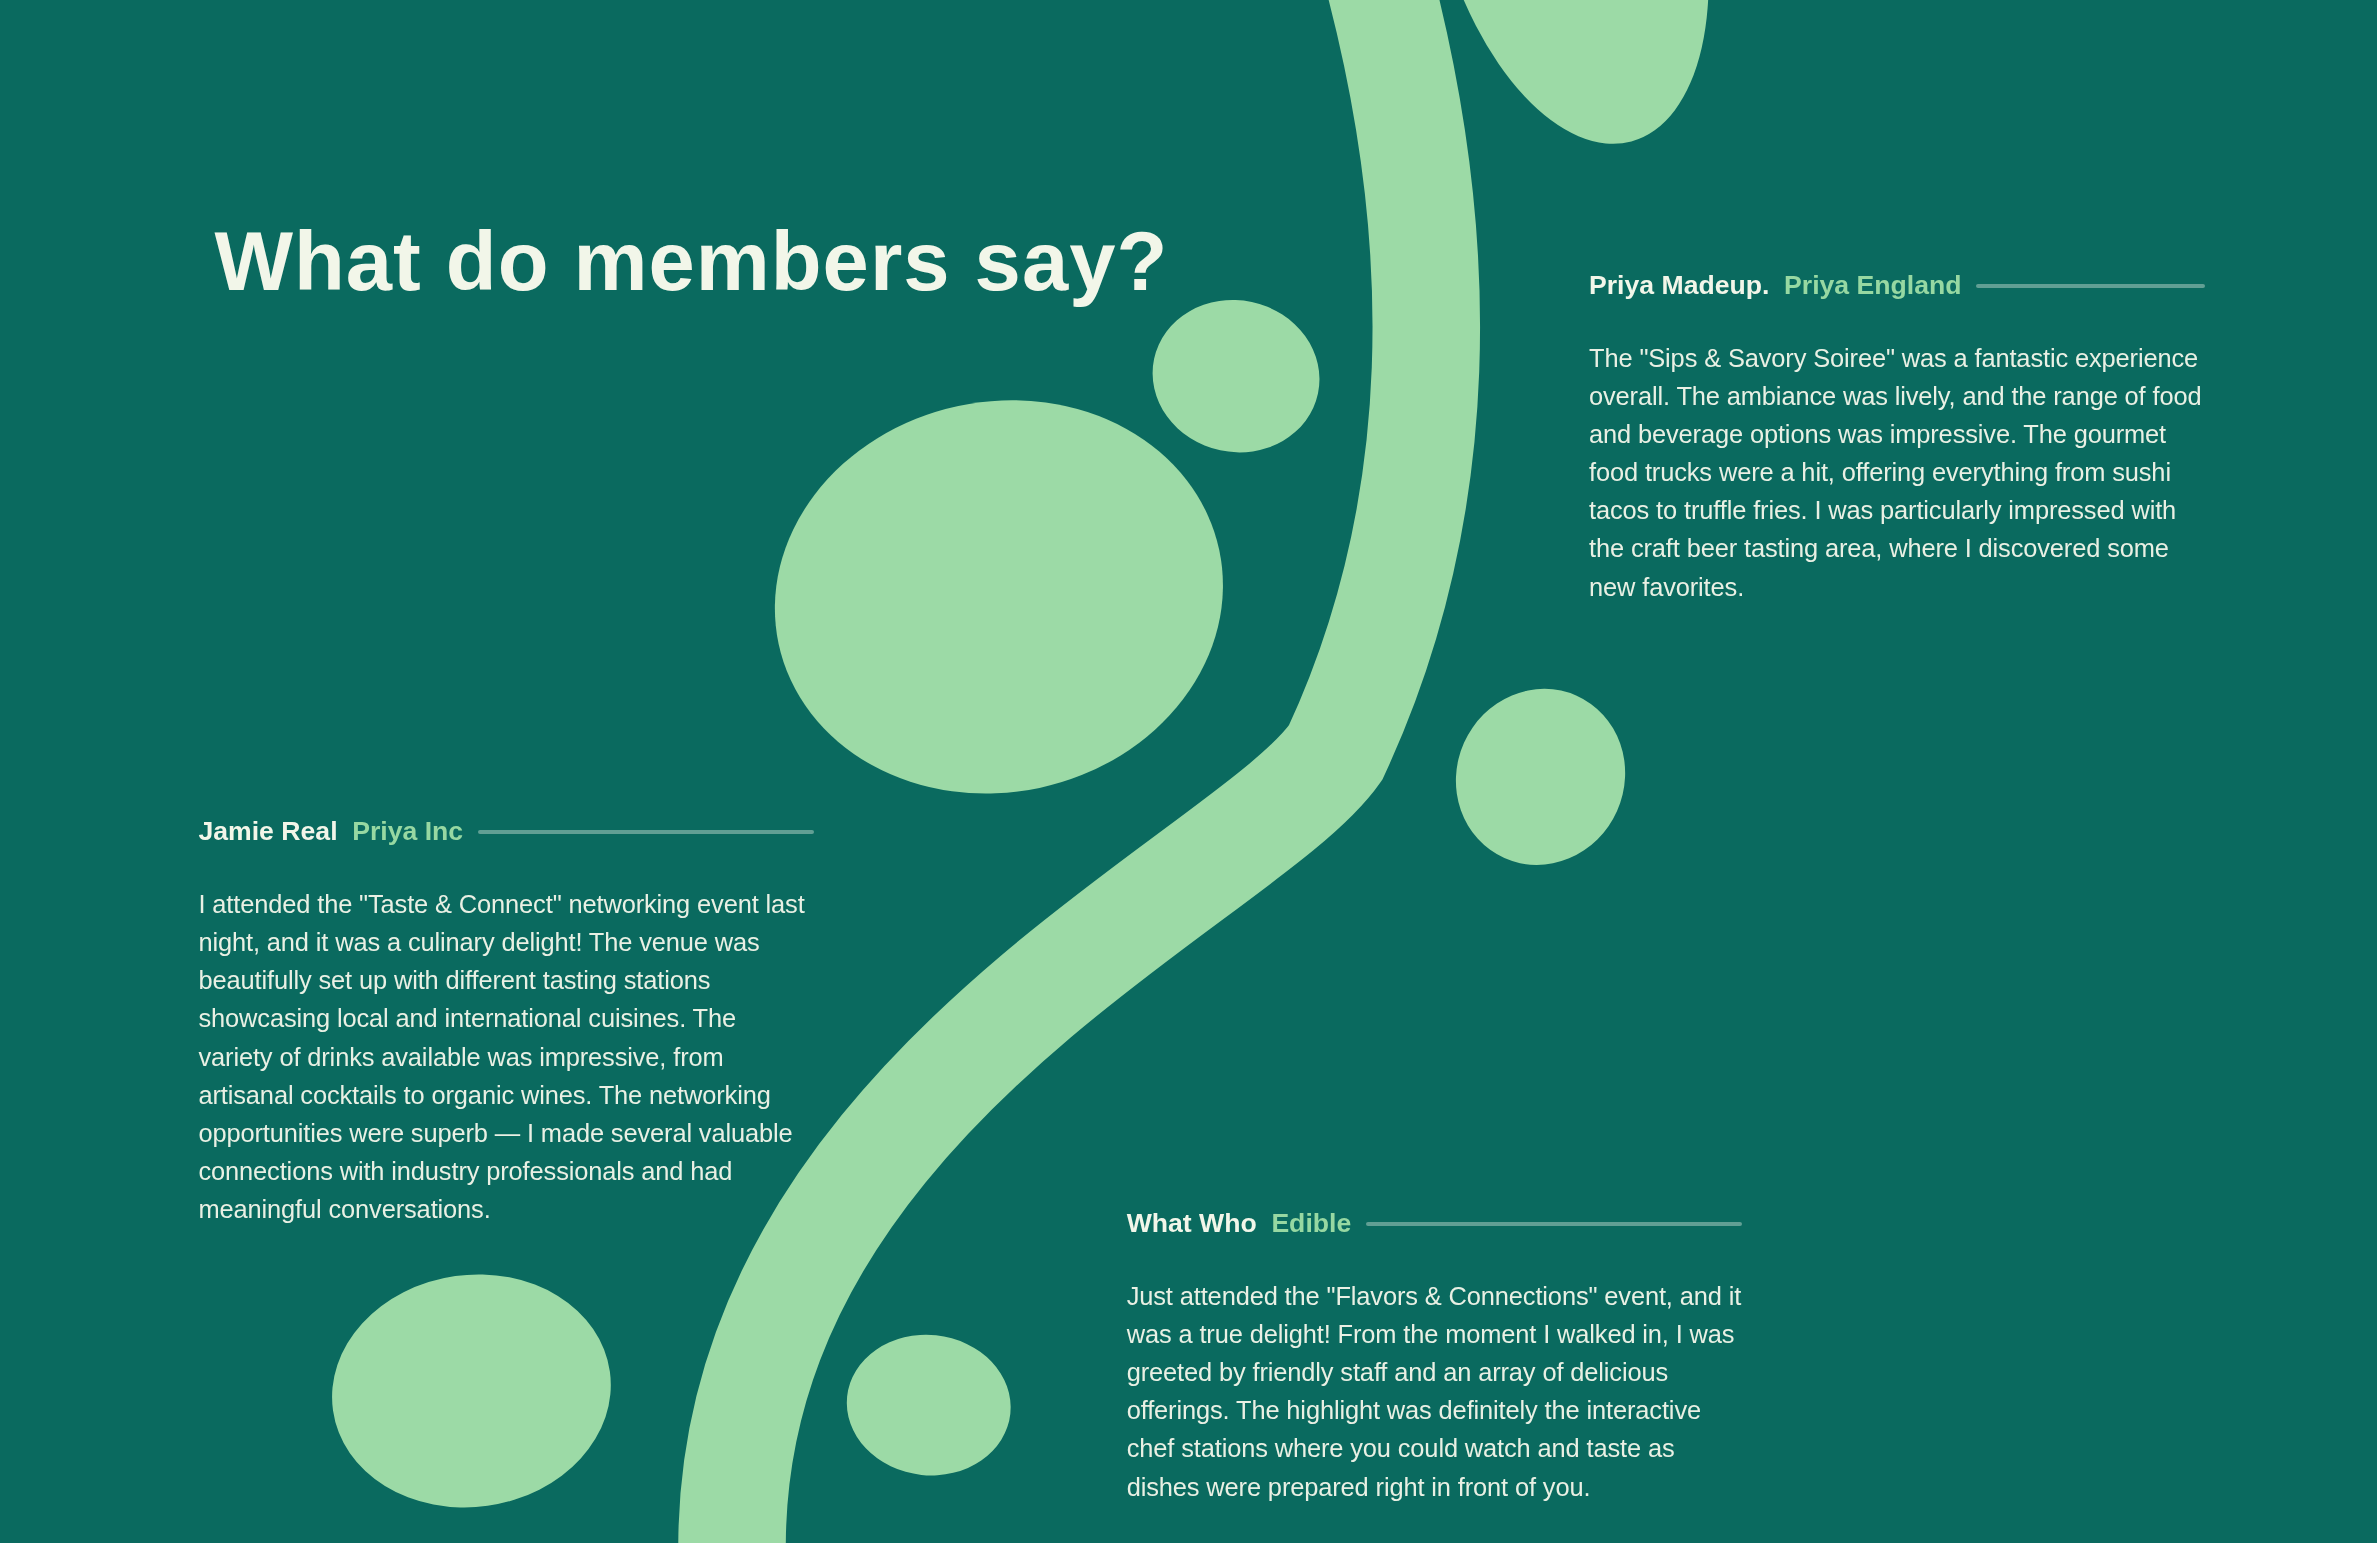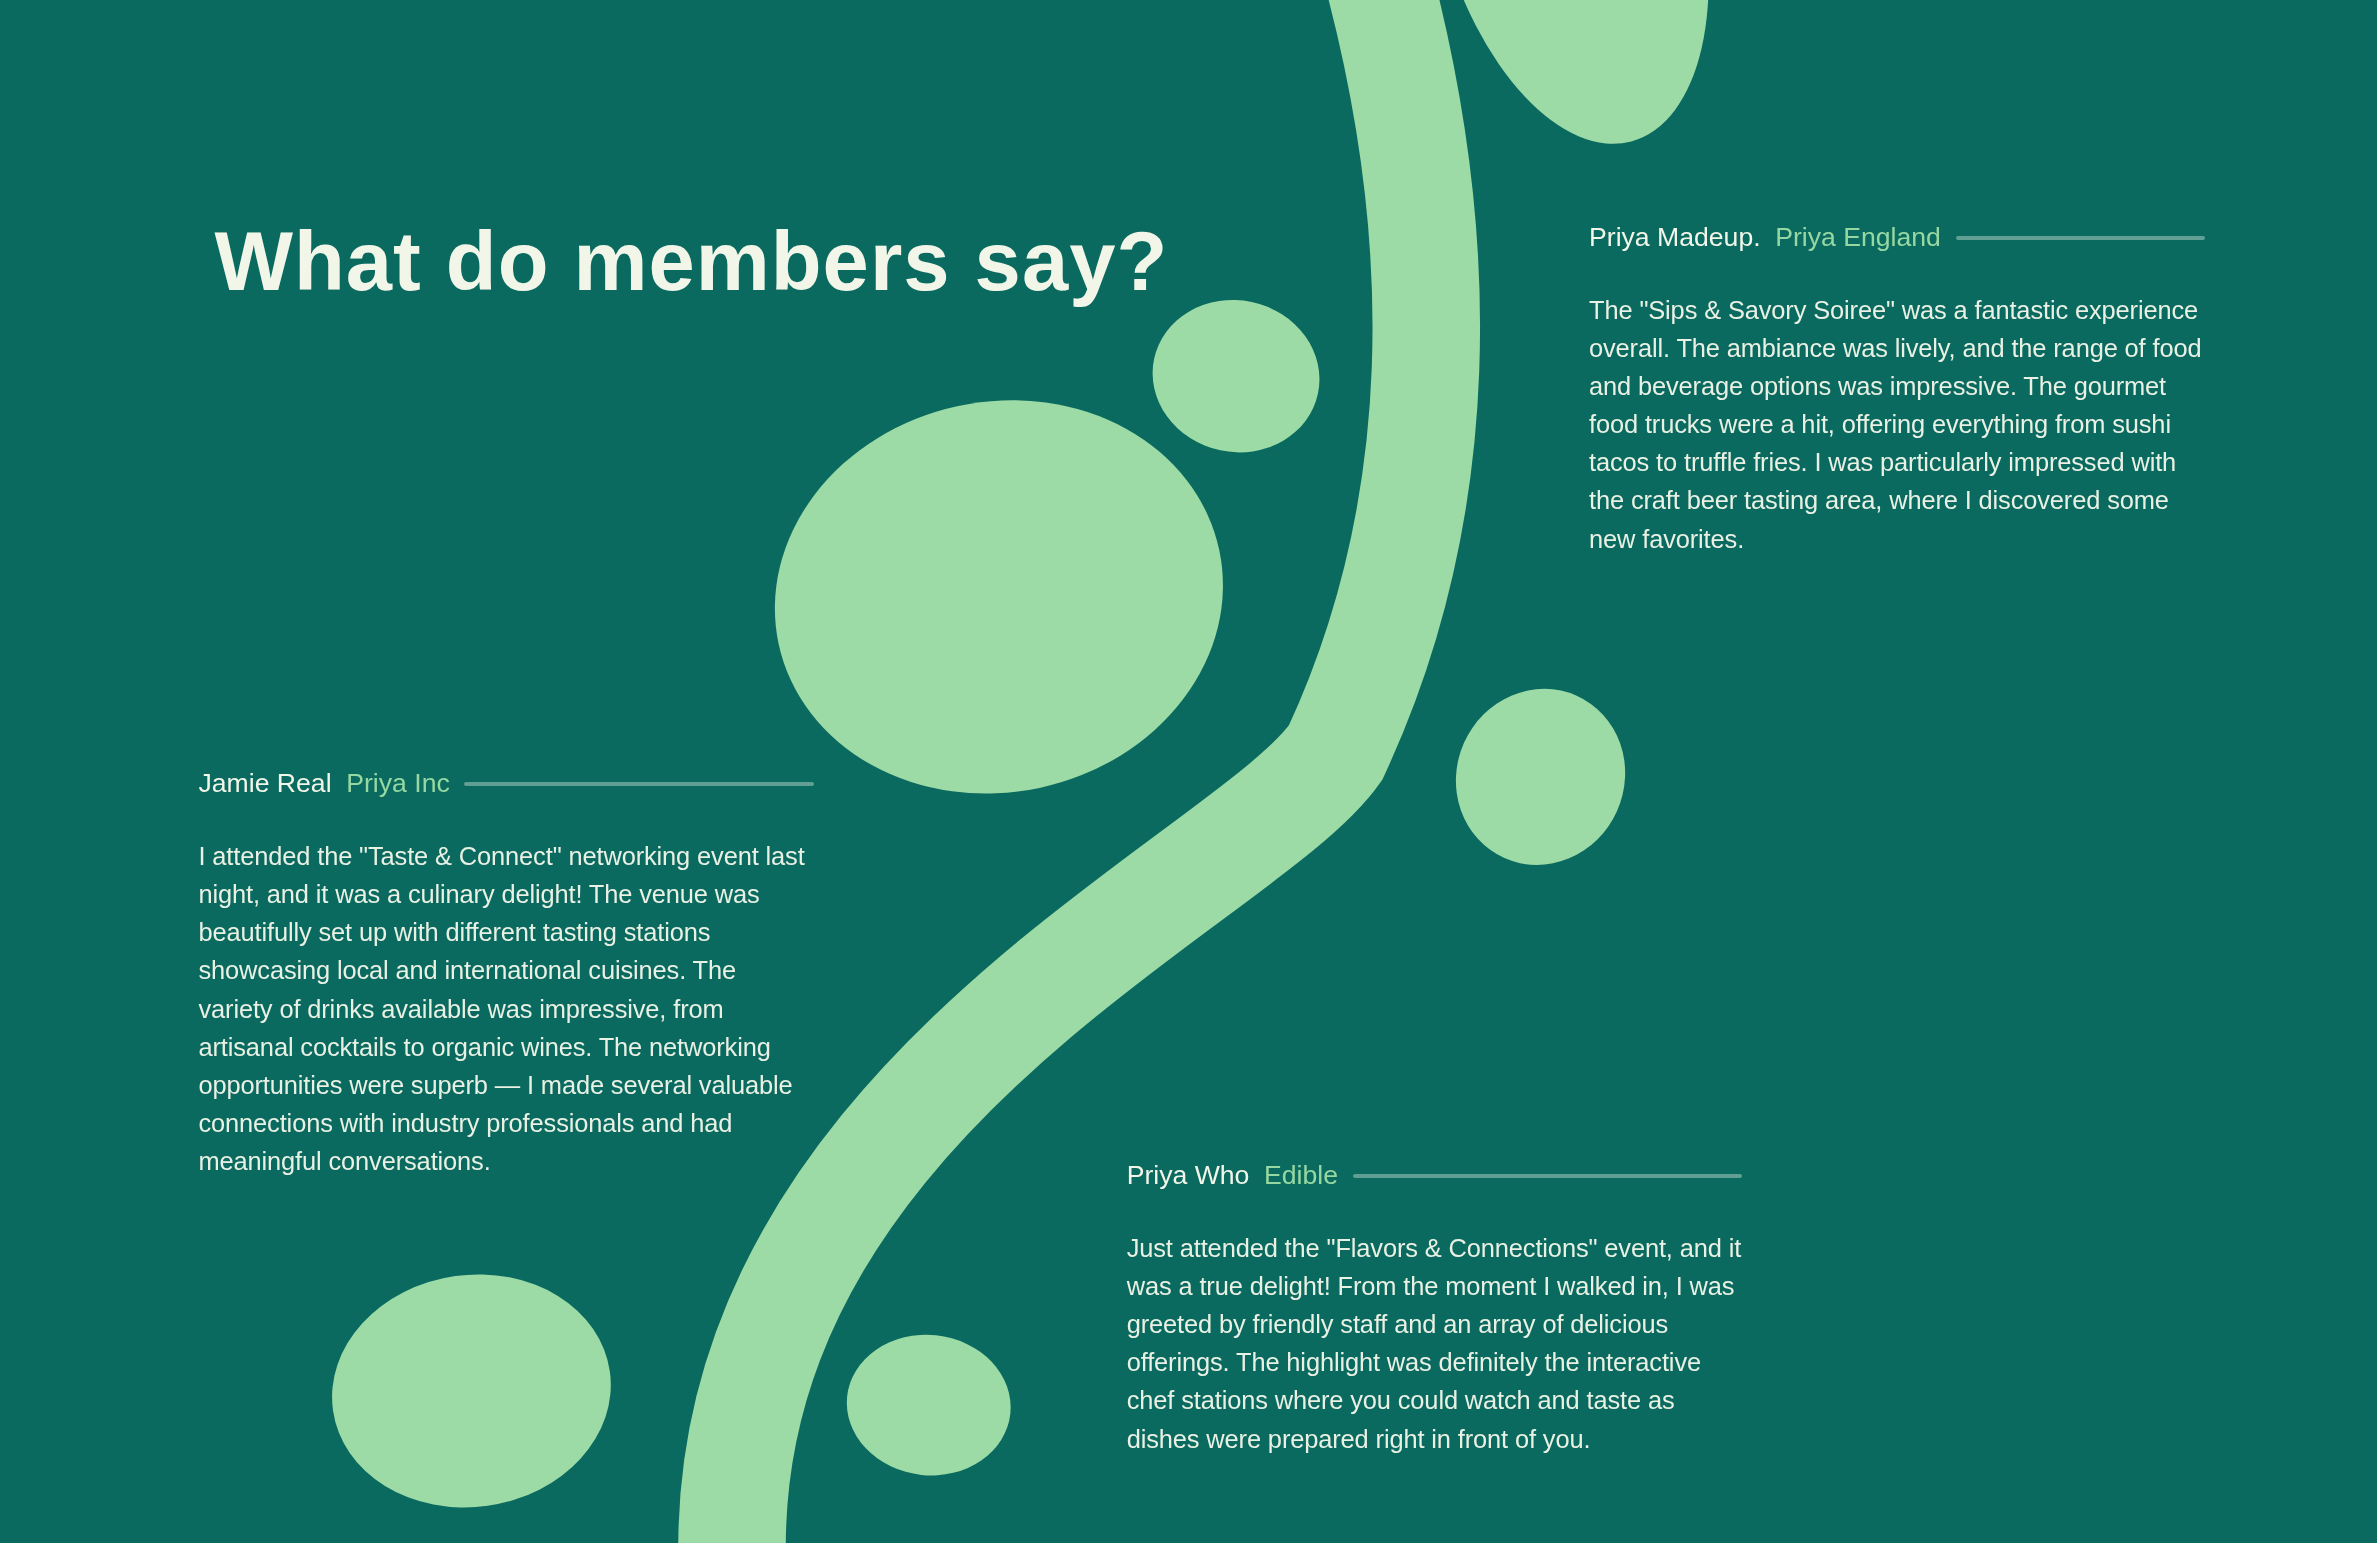--- a/index.html
+++ b/index.html
@@ -25,21 +25,21 @@
     position:absolute;left:8.35%;top:12.8%;margin:16px;
     font-size:3.5vw;line-height:1.15;font-weight:700;letter-spacing:.012em;
     color:var(--heading);white-space:nowrap;
   }
   .t{position:absolute;width:25.9%;}
   .t-jamie{left:8.35%;top:49.6%;}
   .t-priya{left:66.85%;top:14.2%;}
   .t-casey{left:47.4%;top:75.0%;}
   .trow{
     display:flex;align-items:center;gap:.55em;
-    font-size:1.12vw;line-height:1.4;font-weight:400;
+    font-size:1.12vw;line-height:1.4;font-weight:700;margin-top:48px;
   }
   .tname{color:var(--heading);white-space:nowrap;}
   .tcompany{color:var(--accent);white-space:nowrap;}
   .tline{
     flex:1;height:.15vw;min-height:1.1px;border-radius:56px;
     background:var(--divider);
   }
   .tquote{
     margin:1.35em 0 0;font-size:1.07vw;line-height:1.5;
     font-weight:300;letter-spacing:-0.005em;color:var(--body-text);
@@ -75,21 +75,21 @@
     <header class="trow">
       <span class="tname">Priya Madeup.</span>
       <span class="tcompany">Priya England</span>
       <span class="tline"></span>
     </header>
     <p class="tquote">The "Sips &amp; Savory Soiree" was a fantastic experience overall. The ambiance was lively, and the range of food and beverage options was impressive. The gourmet food trucks were a hit, offering everything from sushi tacos to truffle fries. I was particularly impressed with the craft beer tasting area, where I discovered some new favorites.</p>
   </article>
 
   <article class="t t-casey">
     <header class="trow">
-      <span class="tname">Priya Who</span>
+      <span class="tname">What Who</span>
       <span class="tcompany">Edible</span>
       <span class="tline"></span>
     </header>
     <p class="tquote">Just attended the "Flavors &amp; Connections" event, and it was a true delight! From the moment I walked in, I was greeted by friendly staff and an array of delicious offerings. The highlight was definitely the interactive chef stations where you could watch and taste as dishes were prepared right in front of you.</p>
   </article>
 
 </div>
 
 
 </body></html>

